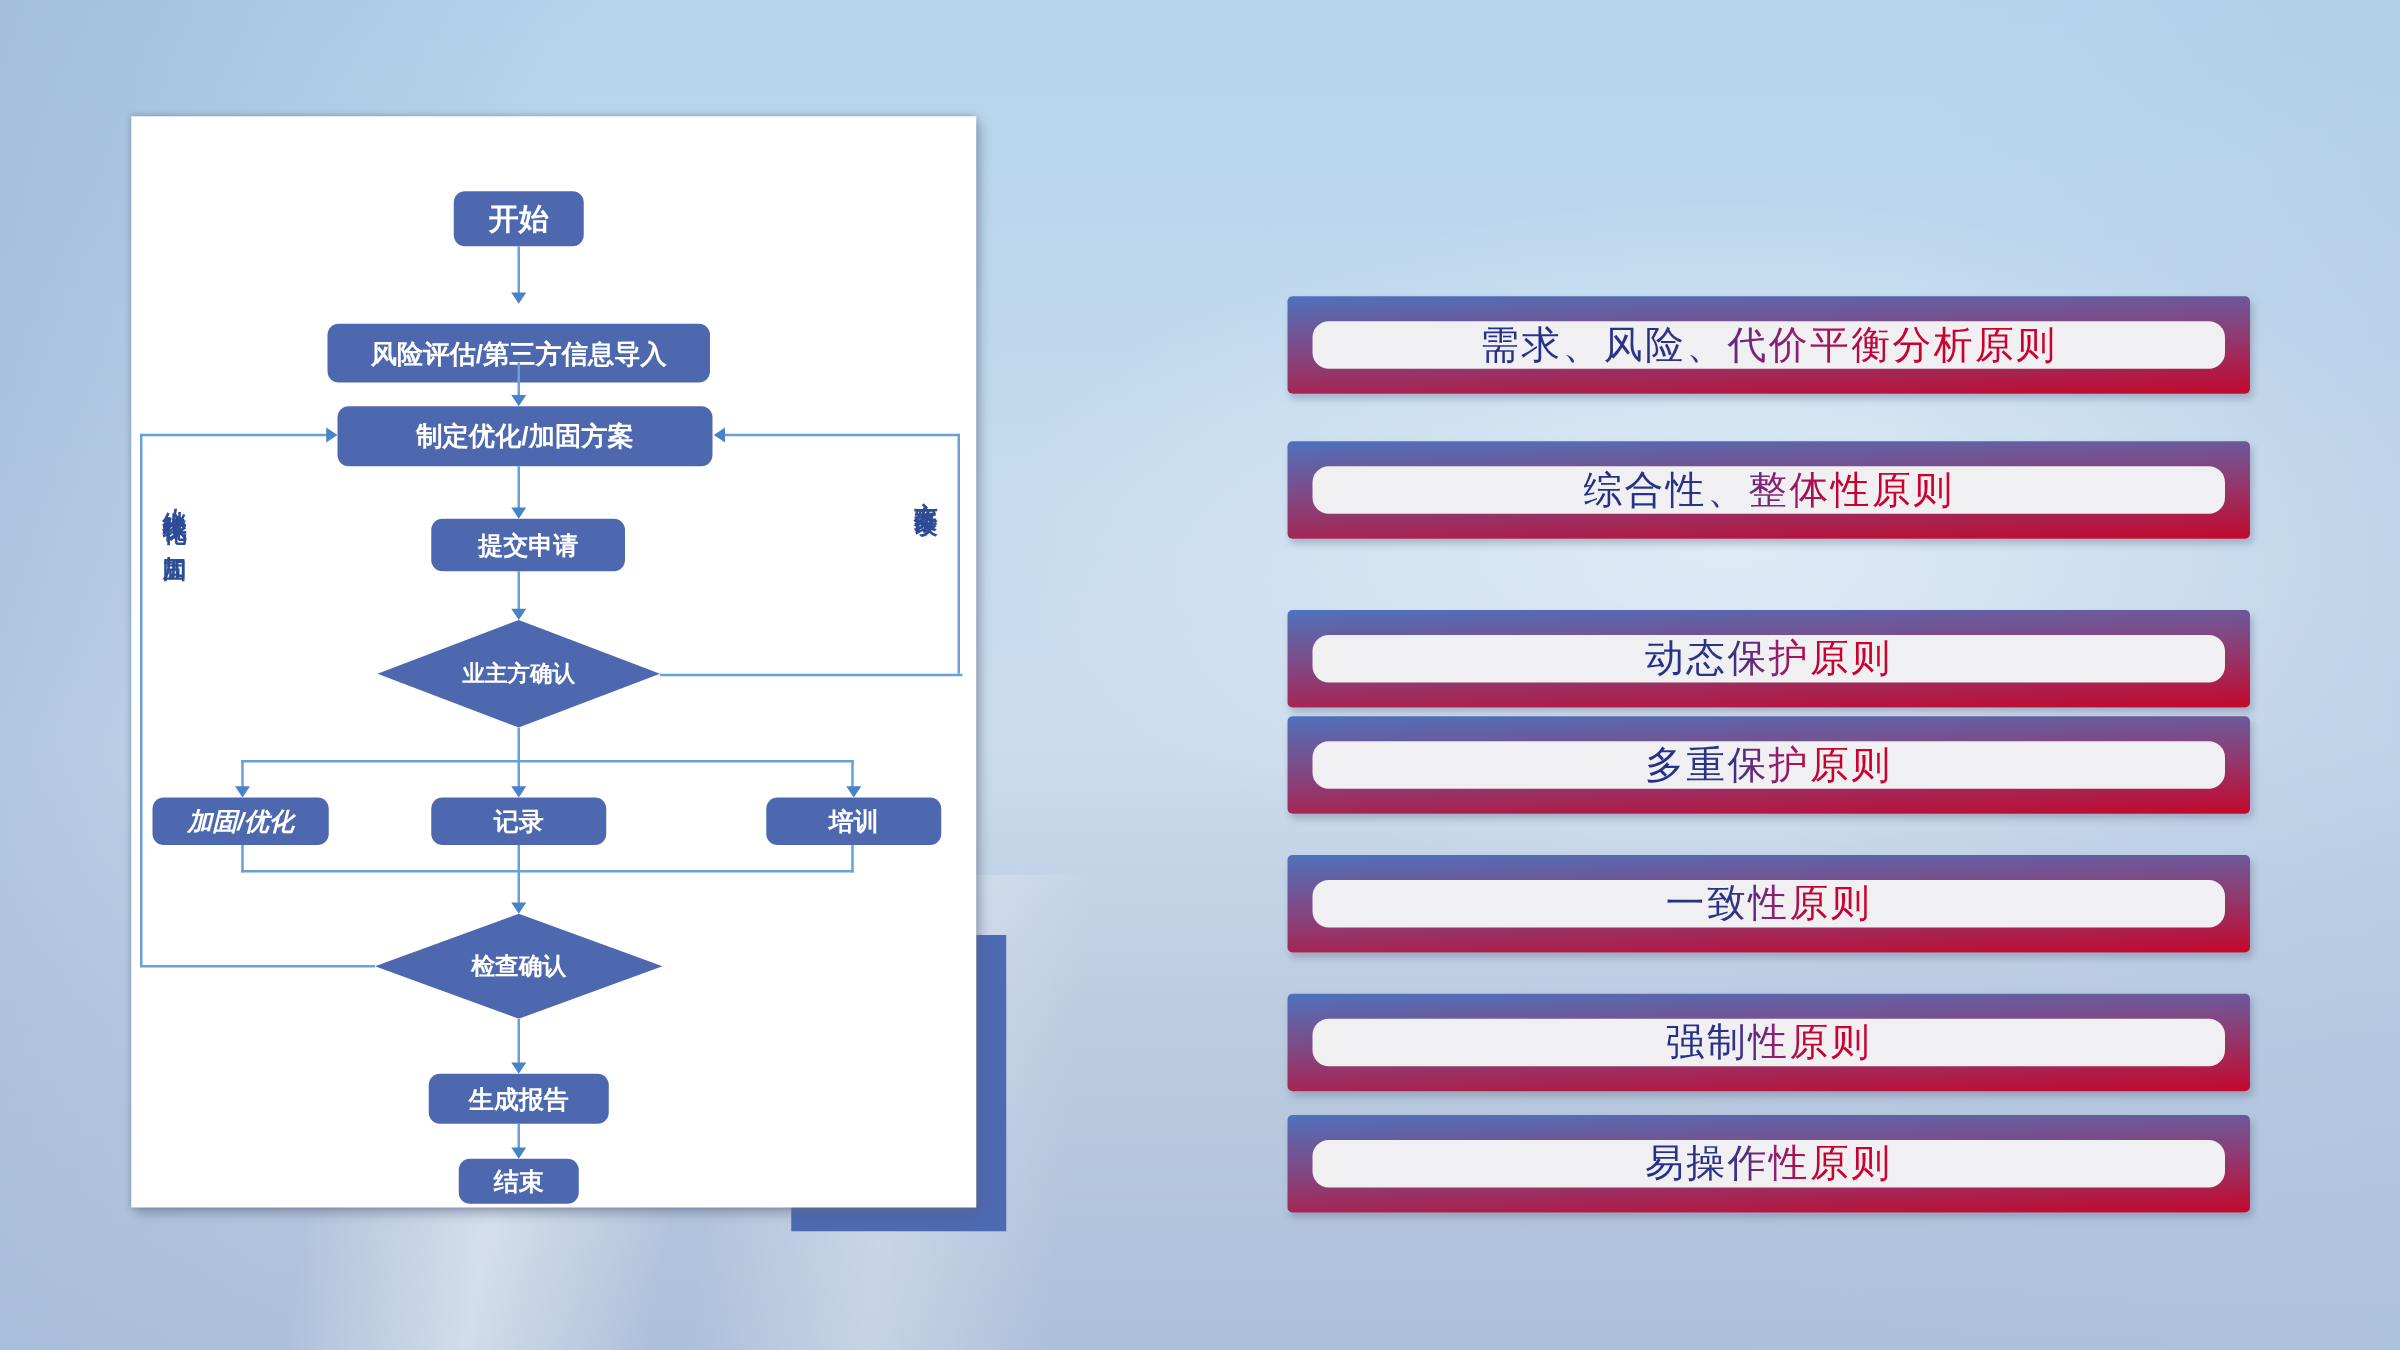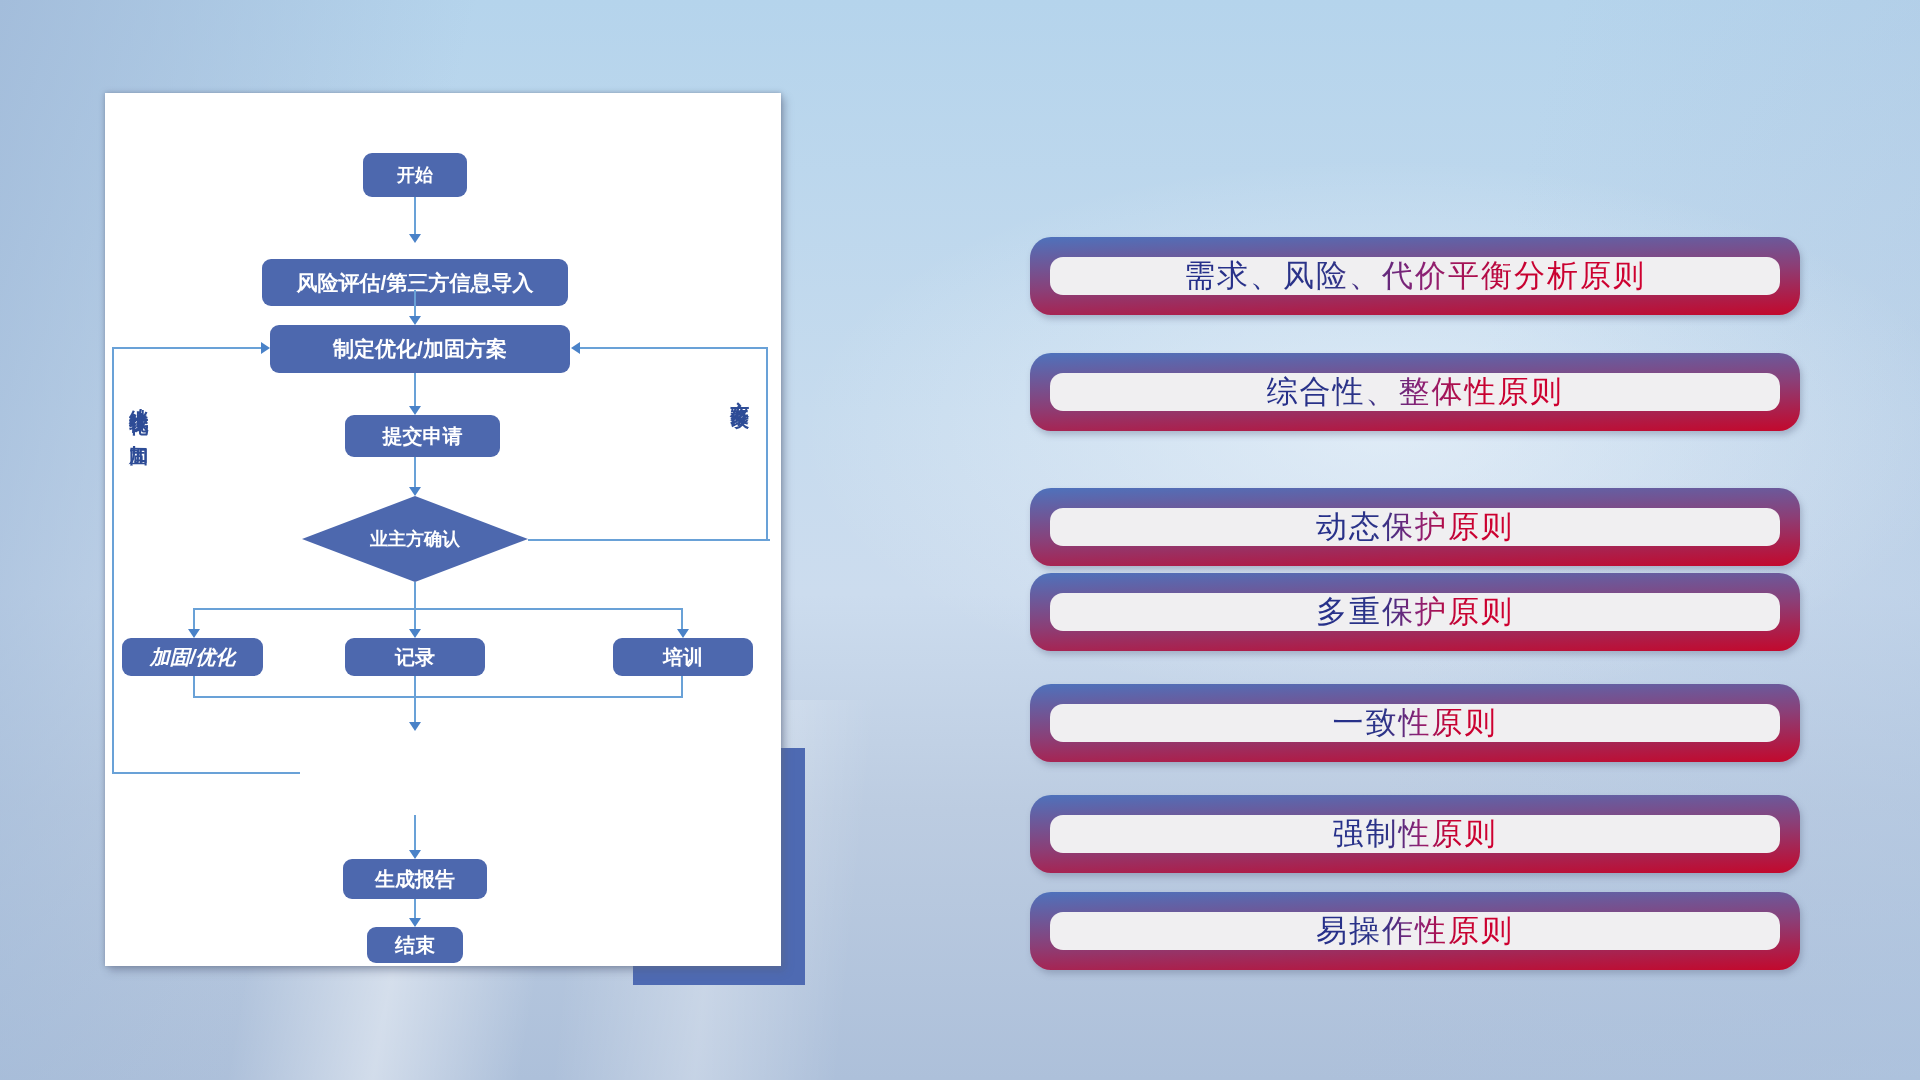--- a/index.html
+++ b/index.html
@@ -21,21 +21,21 @@
   .deco { position:absolute; left:633px; top:748px; width:172px; height:237px; background:#4e6ab2; }
   
   .card { position:absolute; left:105px; top:93px; width:676px; height:873px; background:#ffffff;
     box-shadow:0 0 5px rgba(96,108,134,.55), 4px 5px 8px rgba(90,100,130,.4); }
   
   .node { position:absolute; display:flex; align-items:center; justify-content:center;
     background:#4d68ae; color:#fff; font-weight:bold; border-radius:9px; text-align:center; }
   .decision { position:absolute; display:flex; align-items:center; justify-content:center;
     background:#4d68ae; color:#fff; font-weight:bold; text-align:center;
     clip-path:polygon(50% 0, 100% 50%, 50% 100%, 0 50%); }
-  .n-start  { left:258px; top:60px;  width:104px; height:44px; font-size:18px; }
+  .n-start  { left:258px; top:60px;  width:104px; height:44px; font-size:24px; }
   .n-risk   { left:157px; top:150px; width:306px; height:47px; font-size:21px;margin-top:16px; }
   .n-plan   { left:165px; top:232px; width:300px; height:48px; font-size:21px; }
   .n-submit { left:240px; top:322px; width:155px; height:42px; font-size:20px; }
   .d-owner  { left:197px; top:403px; width:226px; height:86px; font-size:18px; }
   .n-harden { left:17px;  top:545px; width:141px; height:38px; font-size:20px;font-style:italic; }
   .n-record { left:240px; top:545px; width:140px; height:38px; font-size:20px;font-family:Liberation Mono, monospace; }
   .n-train  { left:508px; top:545px; width:140px; height:38px; font-size:20px; }
   .d-check  { left:195px; top:638px; width:230px; height:84px; font-size:19px; }
   .n-report { left:238px; top:766px; width:144px; height:40px; font-size:20px; }
   .n-end    { left:262px; top:834px; width:96px;  height:36px; font-size:20px; }
@@ -45,21 +45,21 @@
   .arr { position:absolute; width:0; height:0; }
   .arr-d { border-left:6px solid transparent; border-right:6px solid transparent; border-top:9px solid #4a82c8; }
   .arr-r { border-top:6px solid transparent; border-bottom:6px solid transparent; border-left:9px solid #4a82c8; }
   .arr-l { border-top:6px solid transparent; border-bottom:6px solid transparent; border-right:9px solid #4a82c8; }
   .loop-label { position:absolute; writing-mode:vertical-rl; text-orientation:upright;
     color:#2e4c96; font-weight:bold; font-size:19px; letter-spacing:3px; line-height:1.2; }
   
   .ptitle { position:absolute; left:1030px; top:100px; width:770px; text-align:center;
     font-size:48px; font-weight:bold; color:#4b74ba; letter-spacing:3px;
     text-shadow:3px 4px 0 #1e3c70; }
-  .pcard { position:absolute; left:1030px; width:770px; height:78px; border-radius:21px; padding:20px;
+  .pcard { position:absolute; left:1030px; width:770px; height:78px; border-radius:4px; padding:20px;
     background:linear-gradient(178deg, #4e72bc 0%, #8b3f77 52%, #c3082c 100%);
     box-shadow:2px 4px 6px rgba(100,110,140,.38); }
   .pcard-inner { width:100%; height:100%; border-radius:13px; background:#f0eff1;
     display:flex; align-items:center; justify-content:center; }
   .ptext { display:inline-block; font-size:31px; letter-spacing:2px;
     background:linear-gradient(90deg, #252f8a 0%, #2c3488 32%, #8c2174 52%, #c70130 72%, #cf0030 100%);
     -webkit-background-clip:text; background-clip:text; color:transparent; }
   @supports not (-webkit-background-clip:text) { .ptext { color:#8c2174; background:none; } }
   .p1 { top:237px; } .p2 { top:353px; } .p3 { top:488px; } .p4 { top:573px; }
   .p5 { top:684px; } .p6 { top:795px; } .p7 { top:860px;margin-top:32px; }
@@ -74,20 +74,21 @@
   <div class="card">
 
     <div class="node n-start">开始</div>
     <div class="node n-risk">风险评估/第三方信息导入</div>
     <div class="node n-plan">制定优化/加固方案</div>
     <div class="node n-submit">提交申请</div>
     <div class="decision d-owner">业主方确认</div>
     <div class="node n-harden">加固/优化</div>
     <div class="node n-record">记录</div>
     <div class="node n-train">培训</div>
+    <div class="decision d-check">检查确认</div>
     <div class="node n-report">生成报告</div>
     <div class="node n-end">结束</div>
 
     <div class="ln" style="left:309px; top:104px; width:2px; height:40px;"></div>
     <div class="arr arr-d" style="left:304px; top:141px;"></div>
     <div class="ln" style="left:309px; top:197px; width:2px; height:28px;"></div>
     <div class="arr arr-d" style="left:304px; top:223px;"></div>
     <div class="ln" style="left:309px; top:280px; width:2px; height:35px;"></div>
     <div class="arr arr-d" style="left:304px; top:313px;"></div>
     <div class="ln" style="left:309px; top:364px; width:2px; height:32px;"></div>

